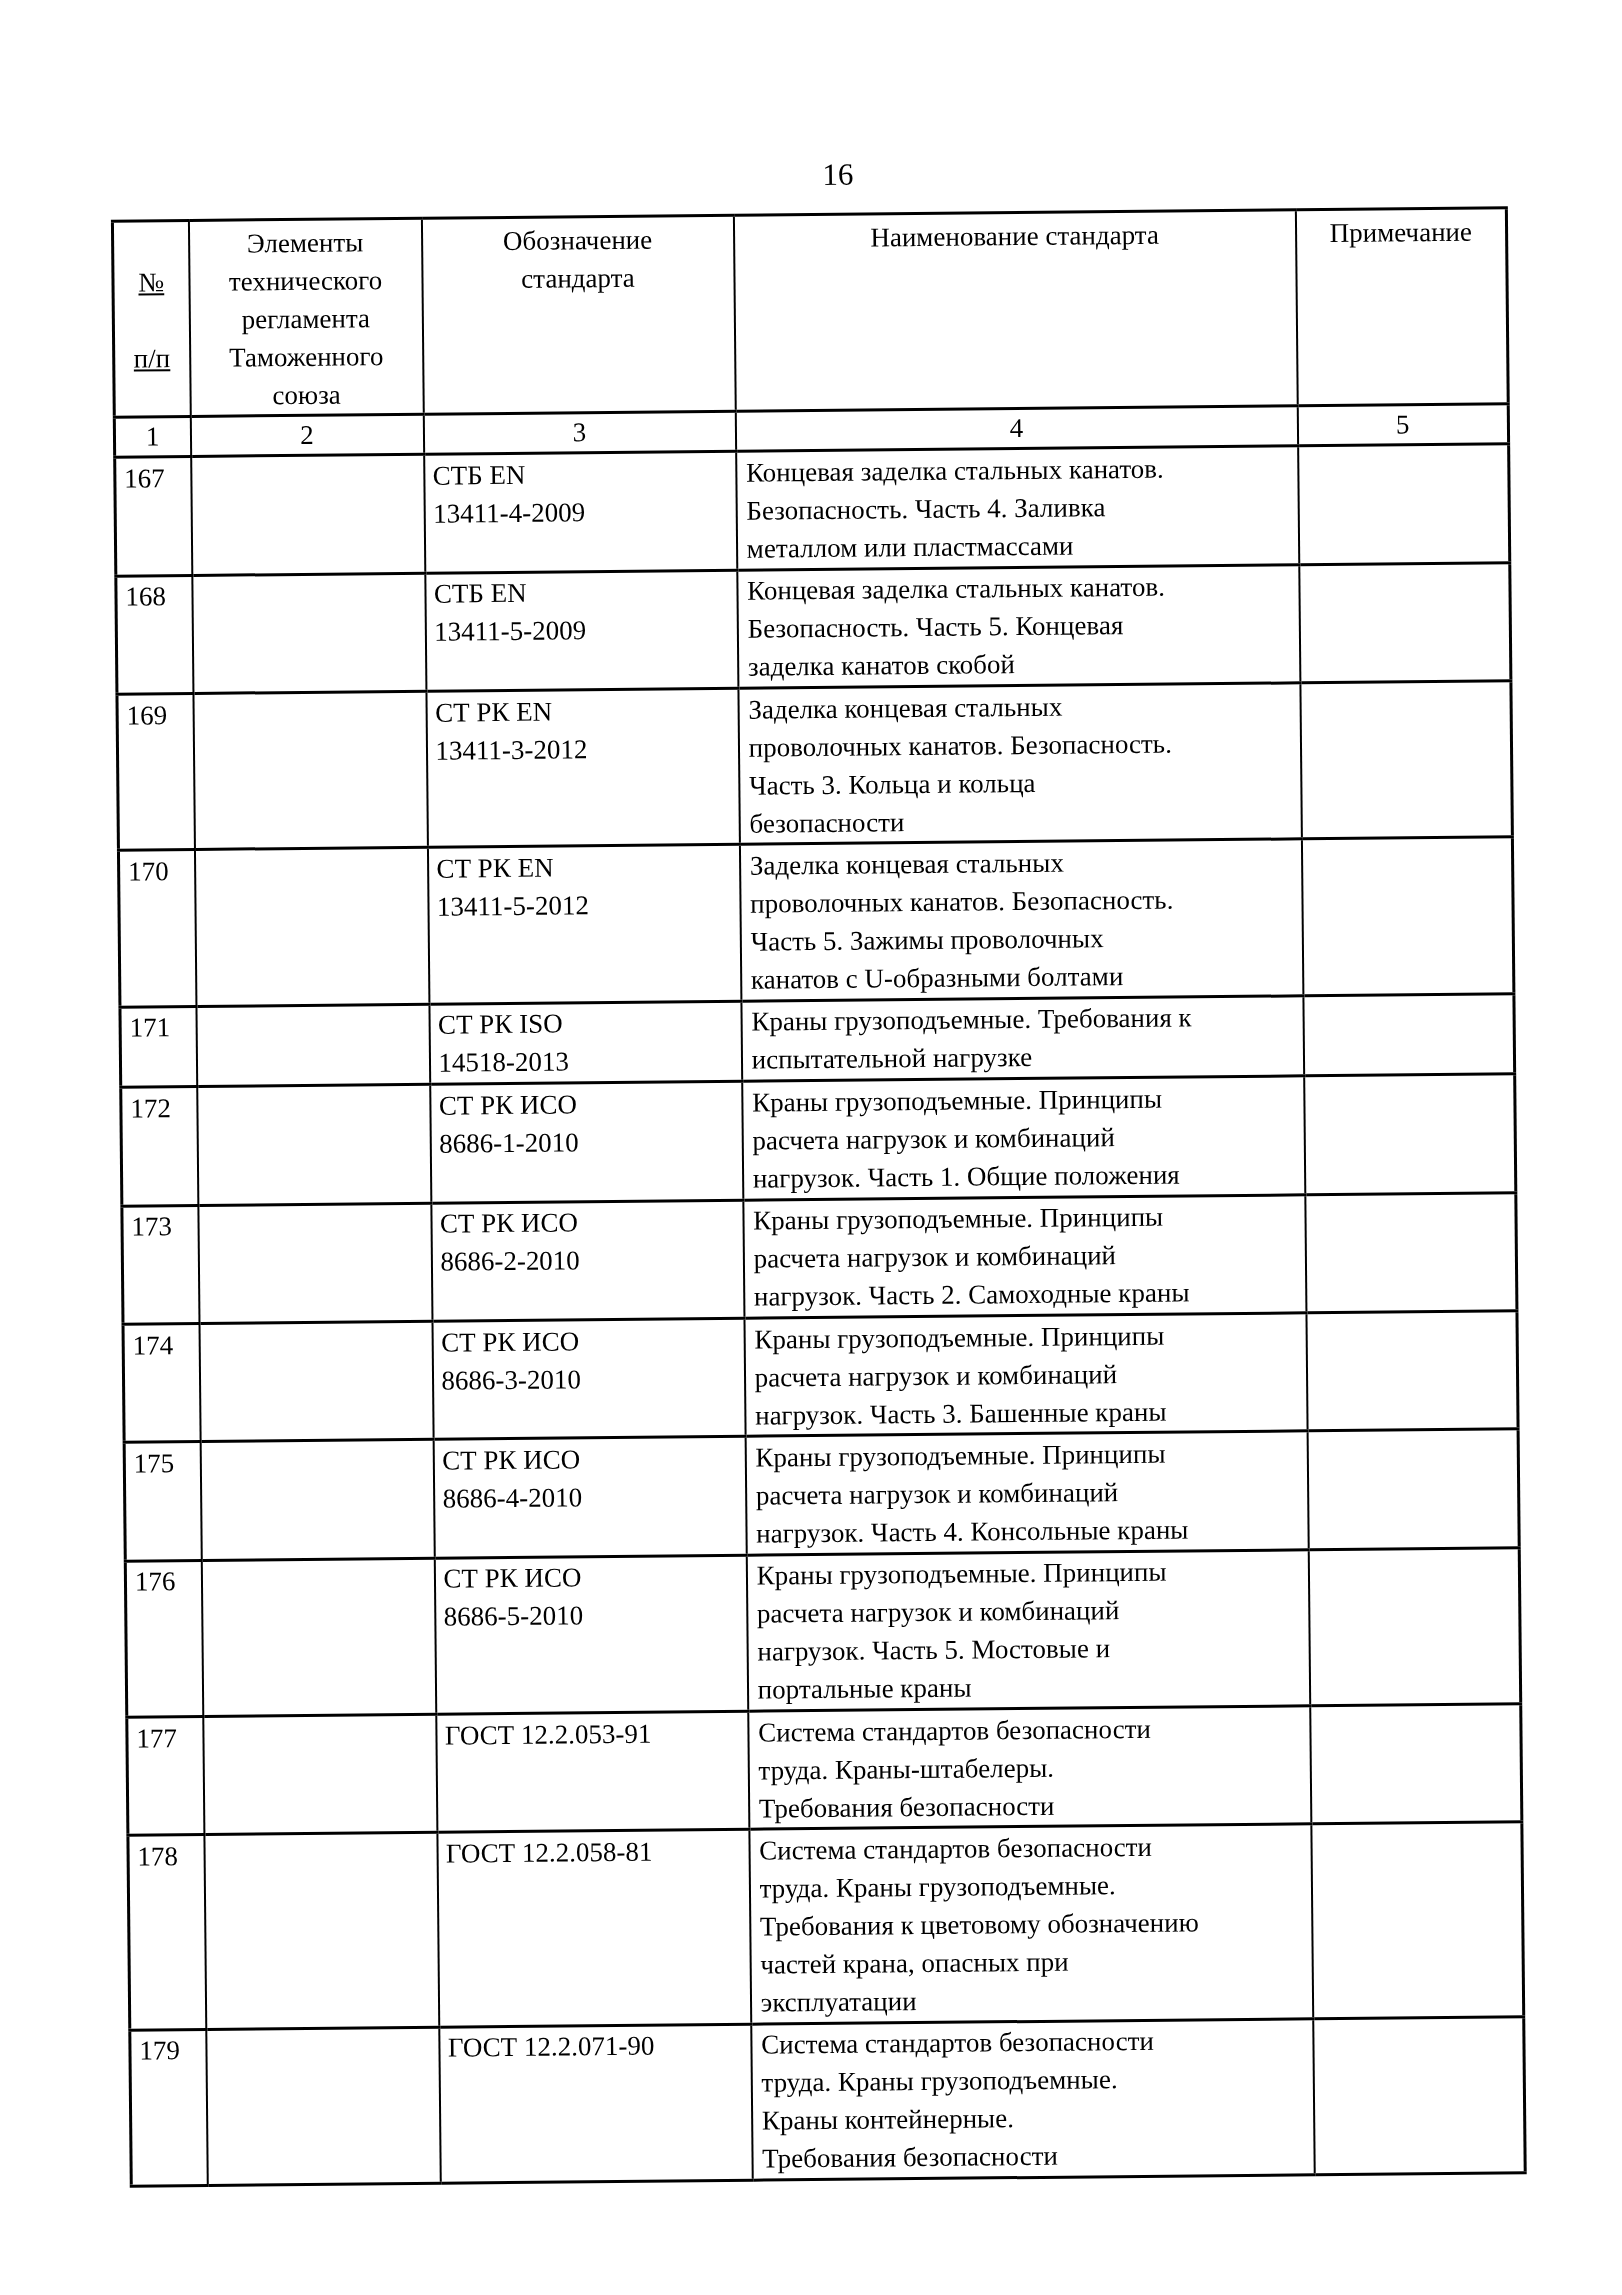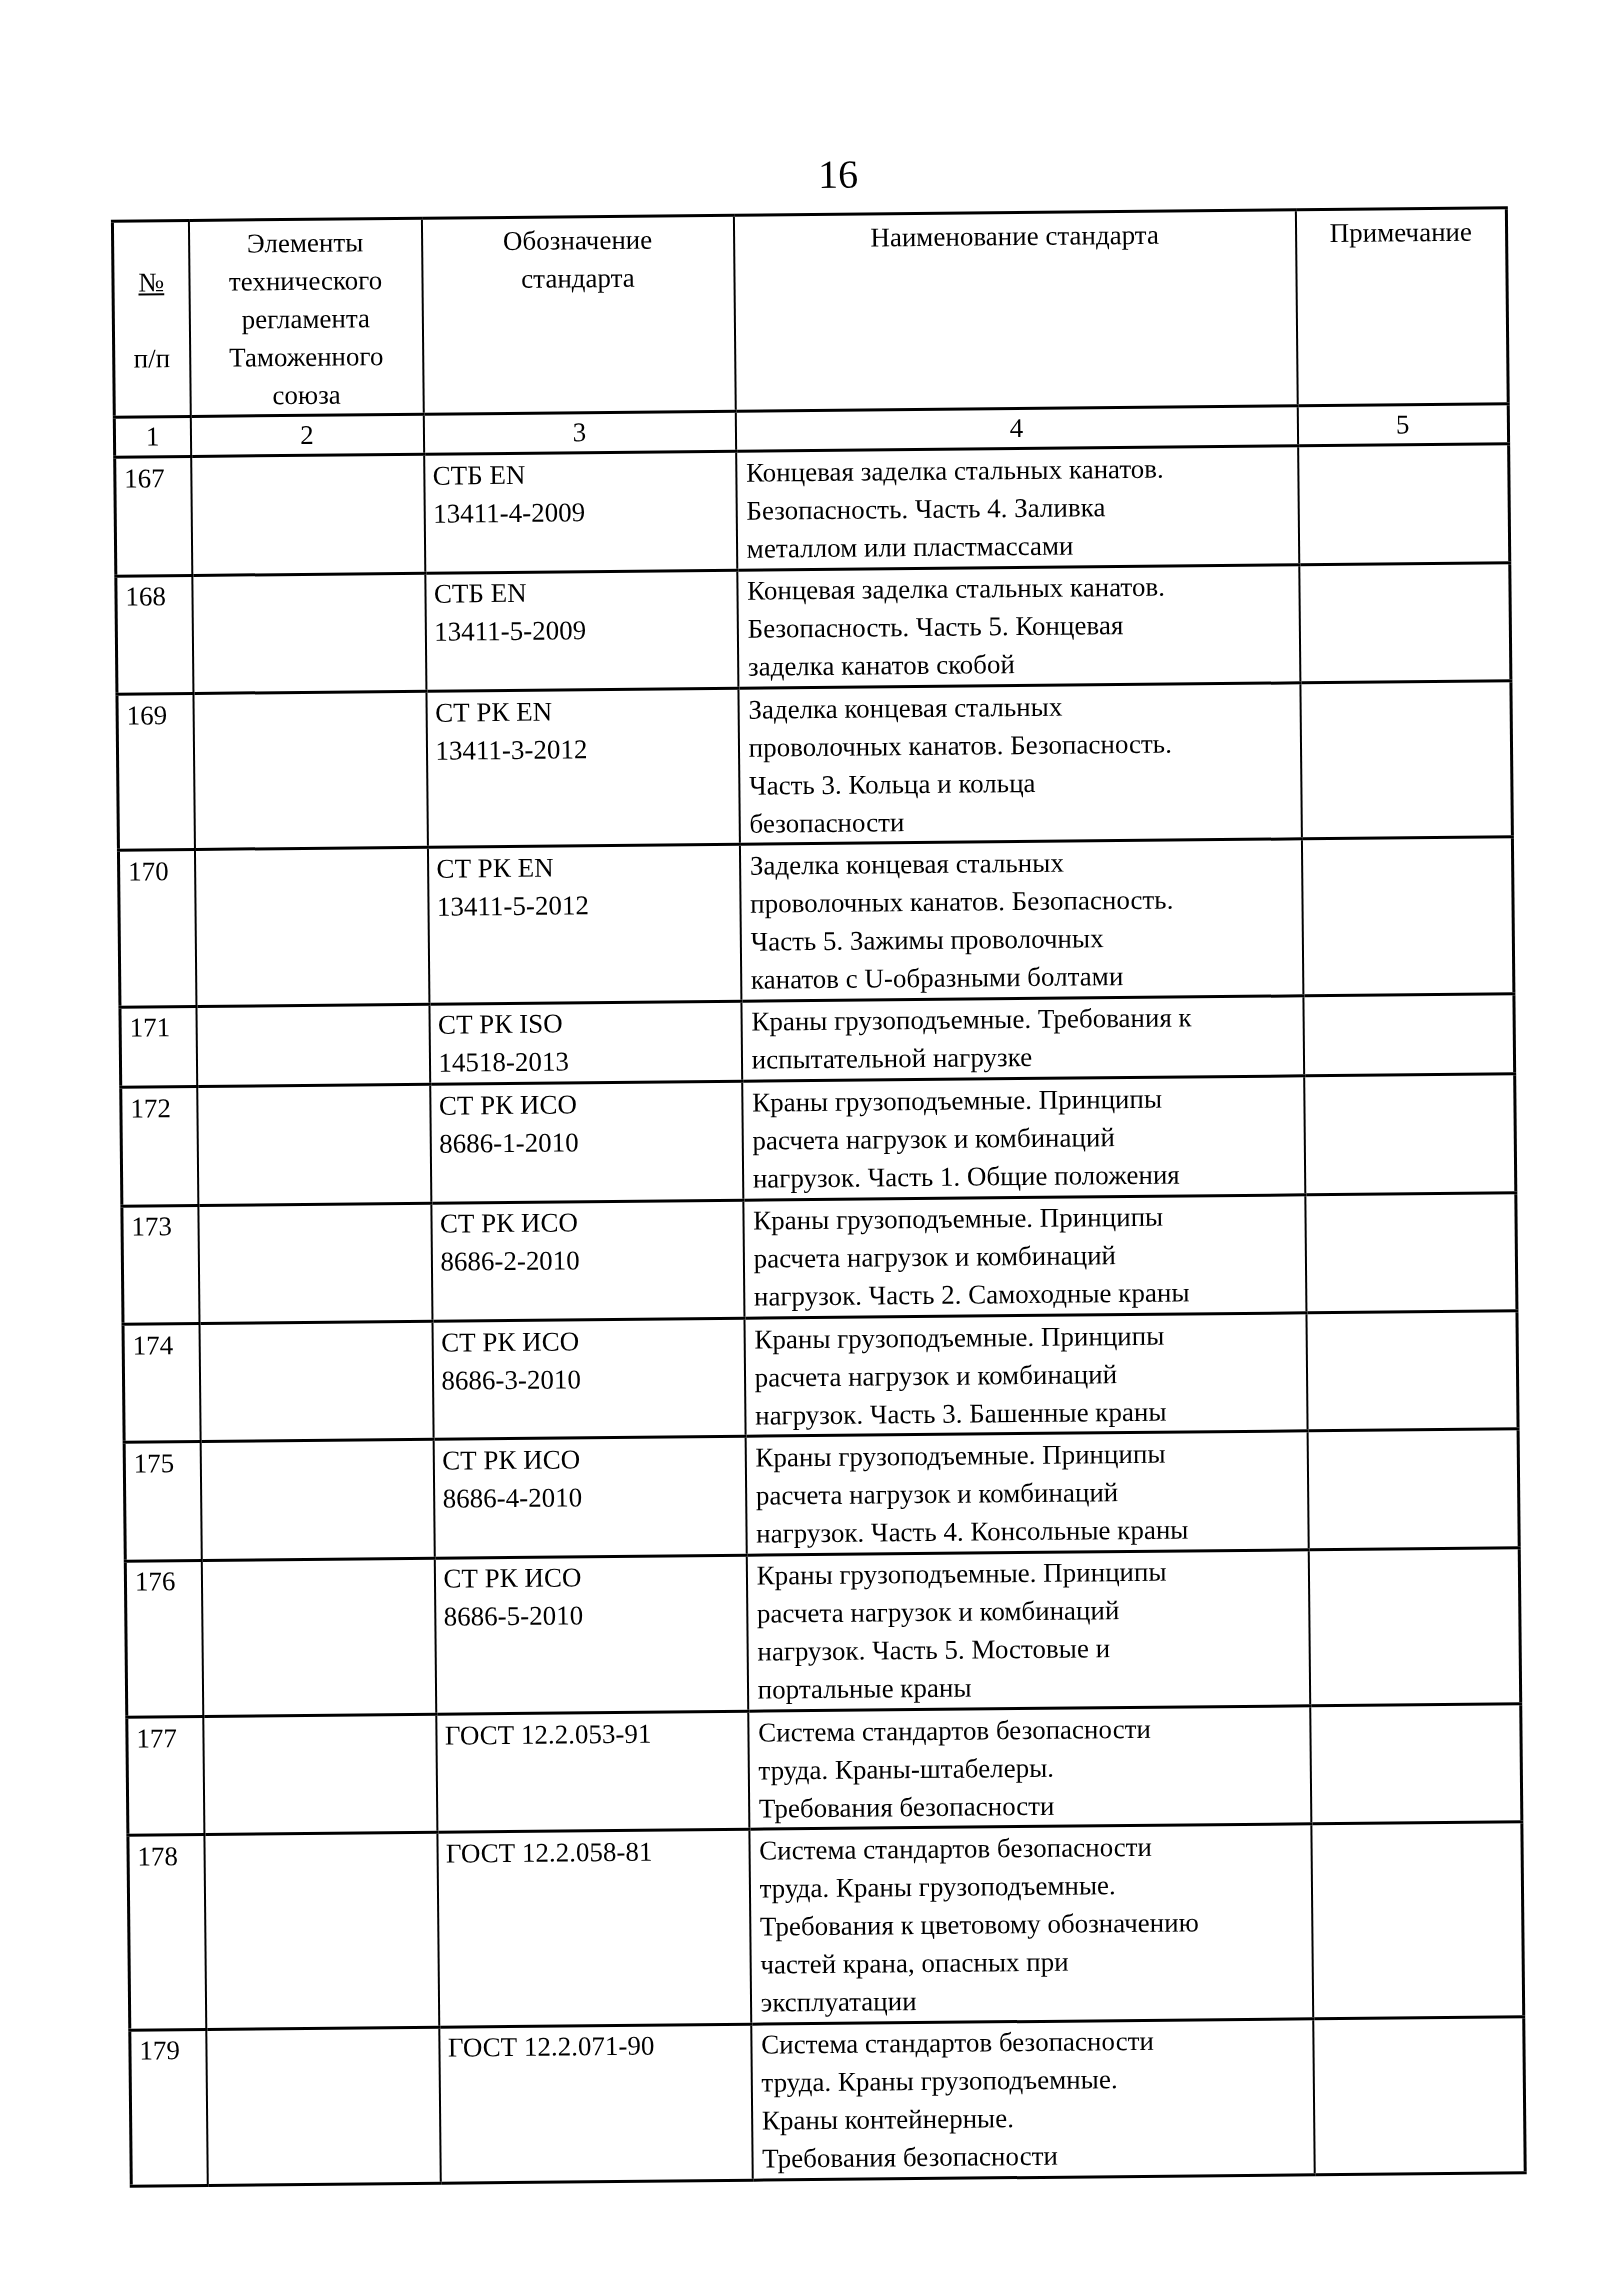--- a/index.html
+++ b/index.html
@@ -18,21 +18,21 @@
     width: 1623px; height: 2295px;
     transform: rotate(-0.55deg);
     transform-origin: 817px 1164px;
   }
   .page-number {
     position: absolute;
     top: 158px;
     left: 808px;
     width: 79px;
     text-align: center;
-    font-size: 40px;
+    font-size: 31px;
     line-height: 34px;
   }
   .table-wrap {
     position: absolute;
     left: 120px;
     top: 213px;
     width: 1394px;
   }
   table.std {
     border-collapse: collapse;
@@ -55,21 +55,21 @@
     line-height: 38px;
     font-weight: normal;
     text-align: left;
     white-space: pre-line;
     overflow: hidden;
   }
   .std thead th.hdr {
     text-align: center;
     padding-top: 2.6px;
   }
-  .hdr .hline { display: block; }
+  .hdr .hline { display: block; text-decoration: underline; }
   .hdr .underlined { text-decoration: underline; }
   .std tr.numrow td {
     text-align: center;
     padding: 0;
     line-height: 37px;
   }
   .std td.rownum {
     text-align: left;
     padding-left: 7.9px;
   }

